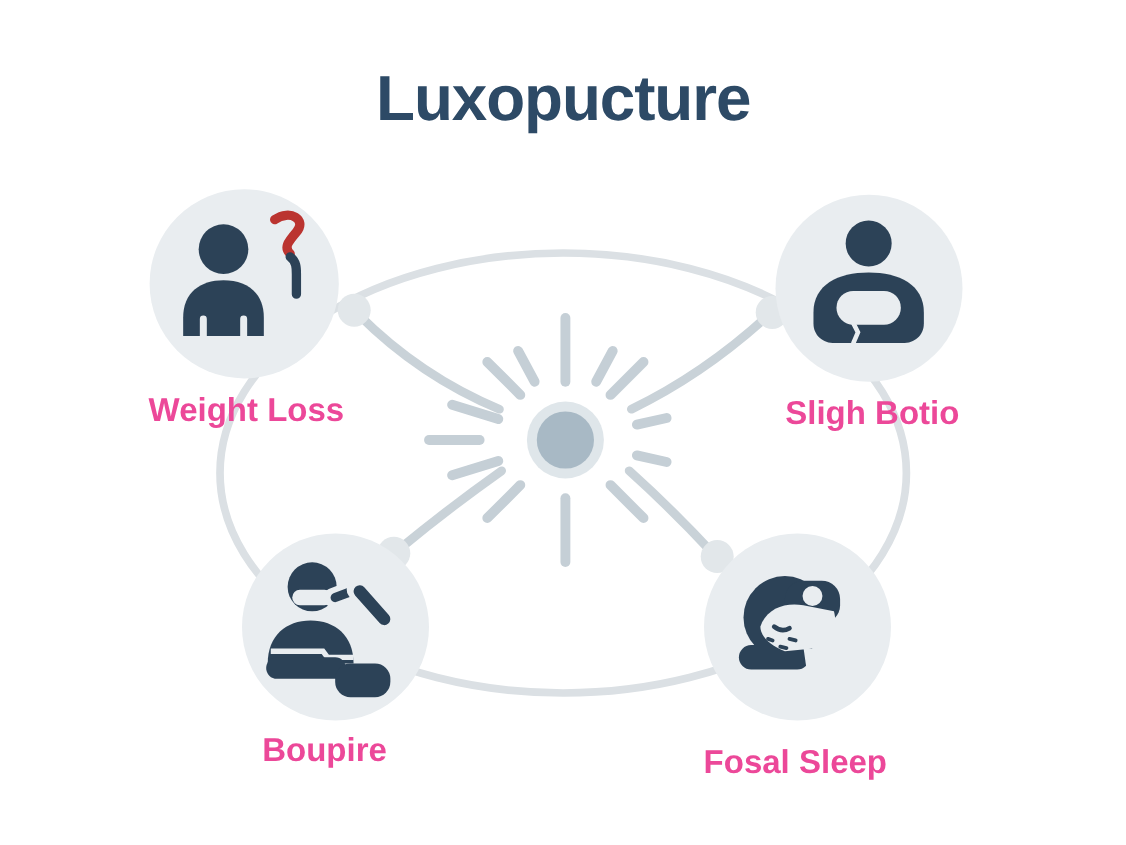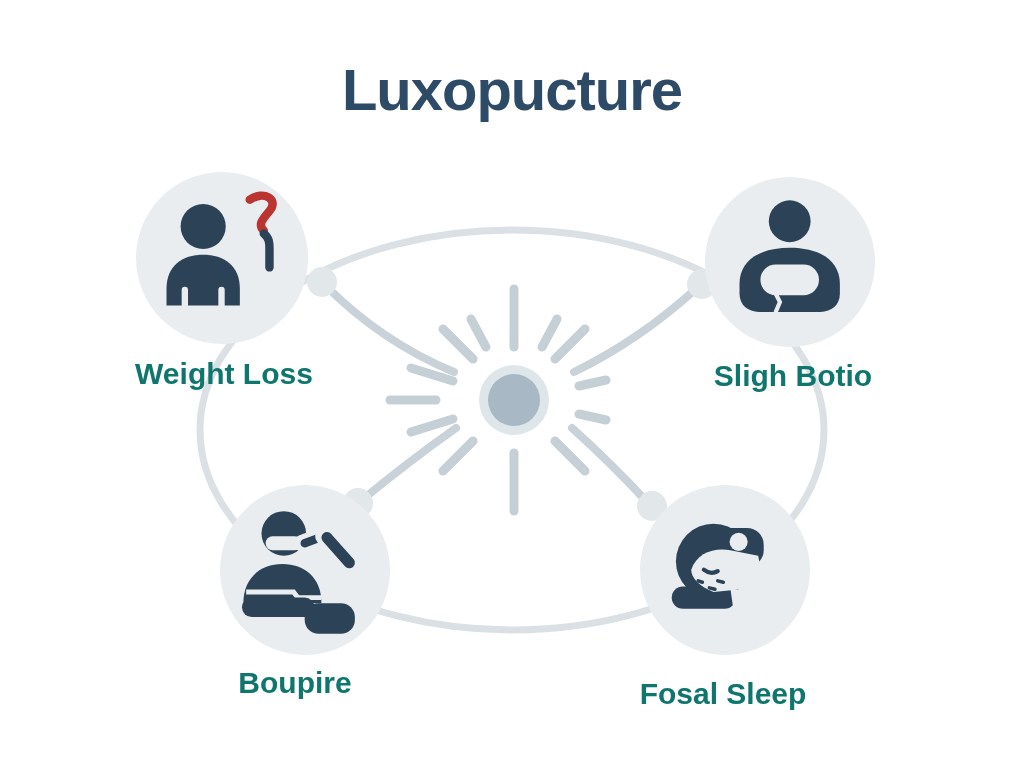--- a/index.html
+++ b/index.html
@@ -17,21 +17,21 @@
     position:absolute;border-radius:50%;background:#e9edf0;z-index:2;
     display:flex;align-items:center;justify-content:center;
   }
   .bubble svg{width:82%;height:82%;}
   .bubble-tl{left:136px;top:172px;width:172px;height:172px;}
   .bubble-tr{left:705px;top:177px;width:170px;height:170px;}
   .bubble-bl{left:220px;top:485px;width:170px;height:170px;}
   .bubble-br{left:640px;top:485px;width:170px;height:170px;}
   .node-label{
     position:absolute;width:250px;text-align:center;z-index:3;
-    font-size:30px;font-weight:bold;color:#0f766e;
+    font-size:30px;font-weight:bold;color:#ec4899;
   }
   .label-tl{left:99px;top:357px;}
   .label-tr{left:668px;top:359px;}
   .label-bl{left:170px;top:666px;}
   .label-br{left:598px;top:665px;margin-top:12px;}
 </style>
 </head>
 <body>
 
 <div class="stage">

